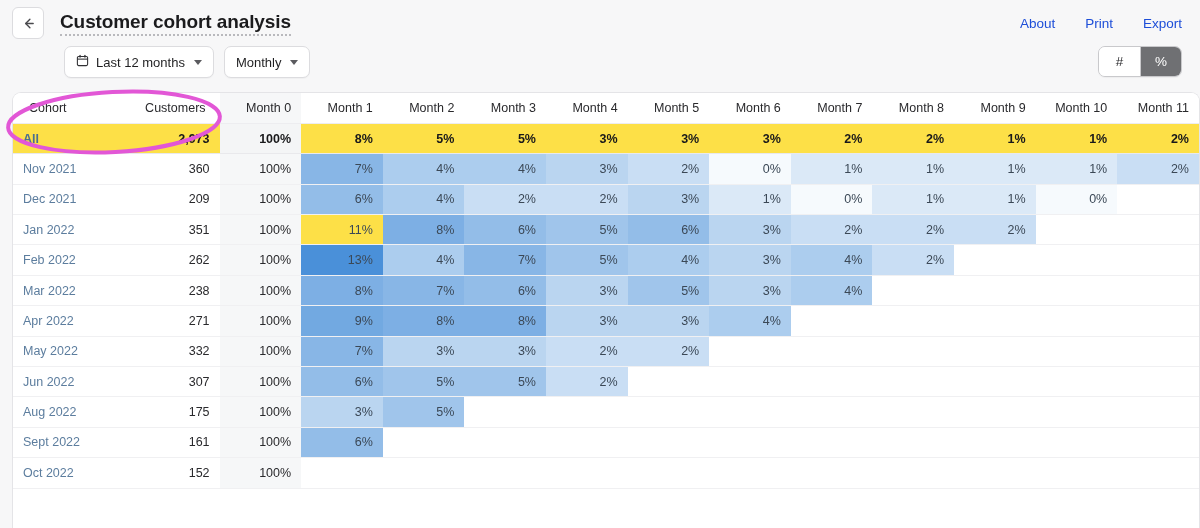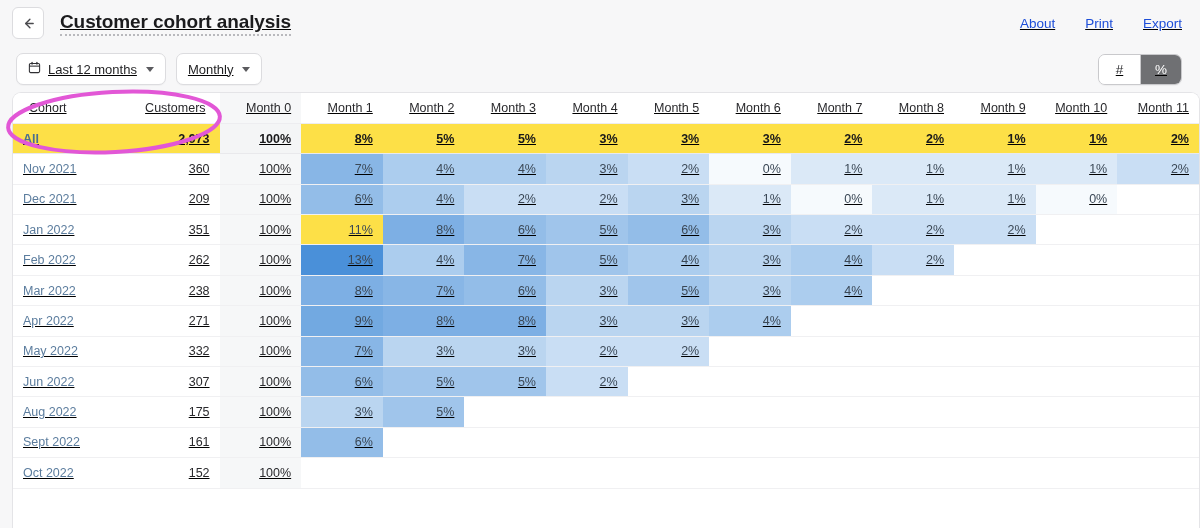--- a/index.html
+++ b/index.html
@@ -6,21 +6,21 @@
   html, body {
     margin: 0; padding: 0;
     width: 1200px; height: 528px;
     overflow: hidden;
     background: #f7f7f8;
     font-family: "Liberation Sans", sans-serif;
     -webkit-font-smoothing: antialiased;
   }
 
   
-  #app { position: relative; width: 1200px; height: 520px; text-decoration: underline; }
+  #app { position: relative; width: 1200px; height: 520px; }
 
   .topbar {
     height: 46px;
     display: flex;
     align-items: center;
     padding: 0 18px 0 12px;
     background: #f7f7f8;
   }
   .back-btn {
     width: 32px; height: 32px;
@@ -50,22 +50,23 @@
     cursor: pointer;
     text-decoration: none;
     white-space: nowrap;
     text-align: center;
   }
 
   
   .toolbar {
     height: 46px;
     display: flex;
-    align-items: center;
+    align-items: flex-start;
     padding: 0 18px 0 16px;
+    margin-left: 48px;
   }
   .pill {
     height: 32px;
     display: inline-flex;
     align-items: center;
     gap: 7px;
     padding: 0 11px;
     border: 1px solid #dcdcdf;
     border-radius: 7px;
     background: #ffffff;

